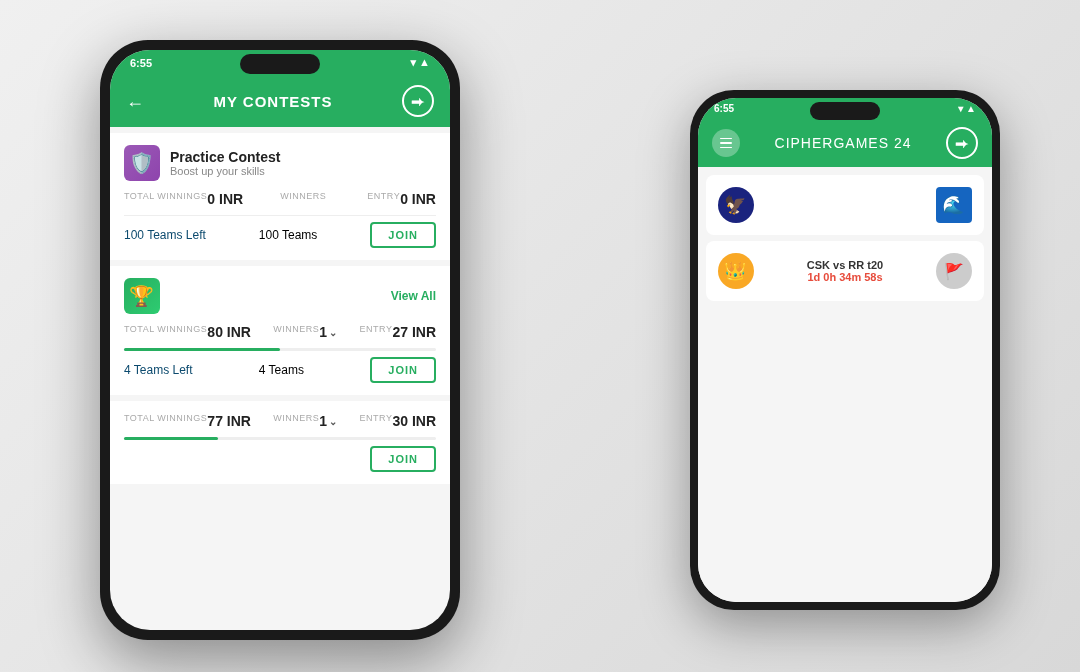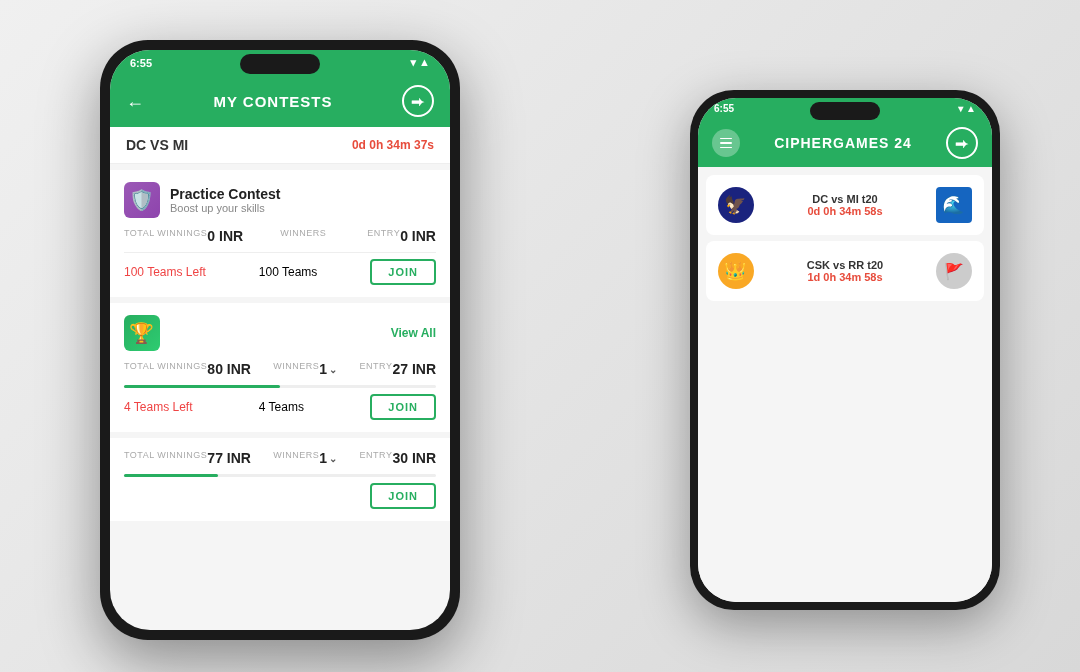--- a/index.html
+++ b/index.html
@@ -265,21 +265,21 @@
     }
 
     .contest-footer {
       display: flex;
       justify-content: space-between;
       align-items: center;
     }
 
     .teams-left {
       font-size: 12px;
-      color: #ef4444;
+      color: #0c4a6e;
     }
 
     .teams-count {
       font-size: 12px;
       color: #000000;
     }
 
     .join-btn {
       background: white;
       border: 2px solid #27ae60;
@@ -335,21 +335,21 @@
 
     .menu-line {
       width: 12px;
       height: 1.5px;
       background: white;
       border-radius: 1px;
     }
 
     .p2-title {
       font-size: 14px;
-      font-weight: 700;
+      font-weight: 400;
       letter-spacing: 1px;
       color: white;
     }
 
     .p2-content {
       flex: 1;
       background: #f5f5f5;
       padding: 8px;
       display: flex;
       flex-direction: column;
@@ -433,24 +433,20 @@
       </div>
 
       <div class="header">
         <span class="back-btn">←</span>
         <span class="header-title">MY CONTESTS</span>
         <div class="header-icon">
           <span>⮕</span>
         </div>
       </div>
 
-      <div class="match-bar">
-        <span class="match-name">DC VS MI</span>
-        <span class="match-timer">0d 0h 34m 37s</span>
-      </div>
 
       <div class="scroll-content">
 
         <div class="contest-card">
           <div class="contest-header">
             <div class="contest-badge badge-practice">
               <span>🛡️</span>
             </div>
             <div>
               <div class="contest-name">Practice Contest</div>
@@ -565,24 +561,20 @@
           <span>⮕</span>
         </div>
       </div>
 
       <div class="p2-content">
 
         <div class="match-card">
           <div class="team-logo dc-logo">
             <span>🦅</span>
           </div>
-          <div class="match-info">
-            <div class="match-type">DC vs MI t20</div>
-            <div class="match-time">0d 0h 34m 58s</div>
-          </div>
           <div class="team-logo-right mi-logo">
             <span>🌊</span>
           </div>
         </div>
 
         <div class="match-card">
           <div class="team-logo csk-logo">
             <span>👑</span>
           </div>
           <div class="match-info">

